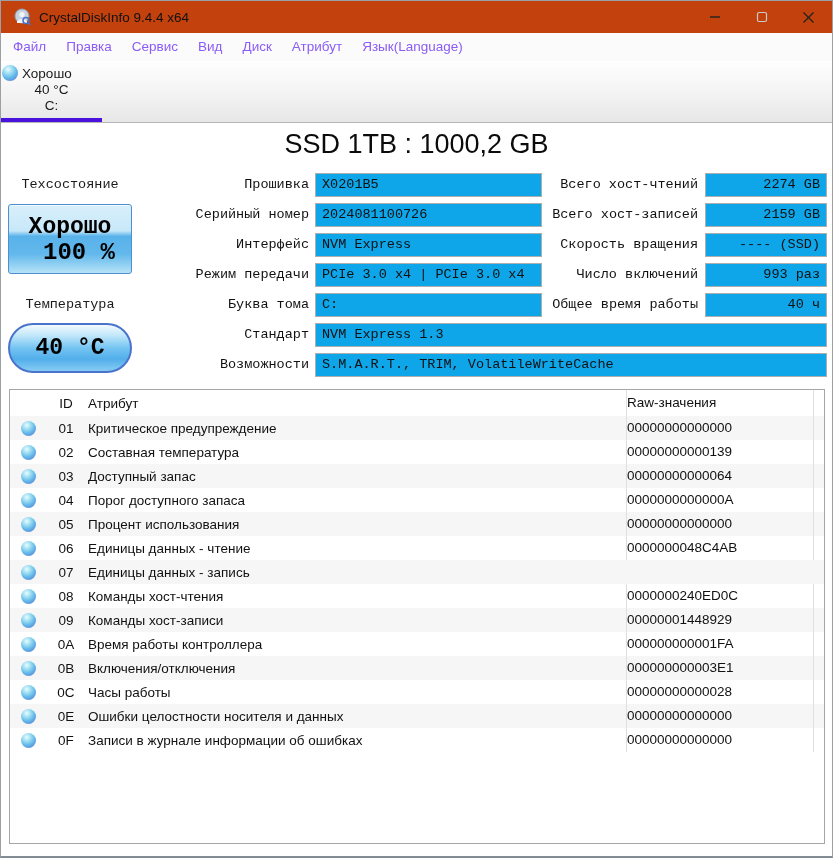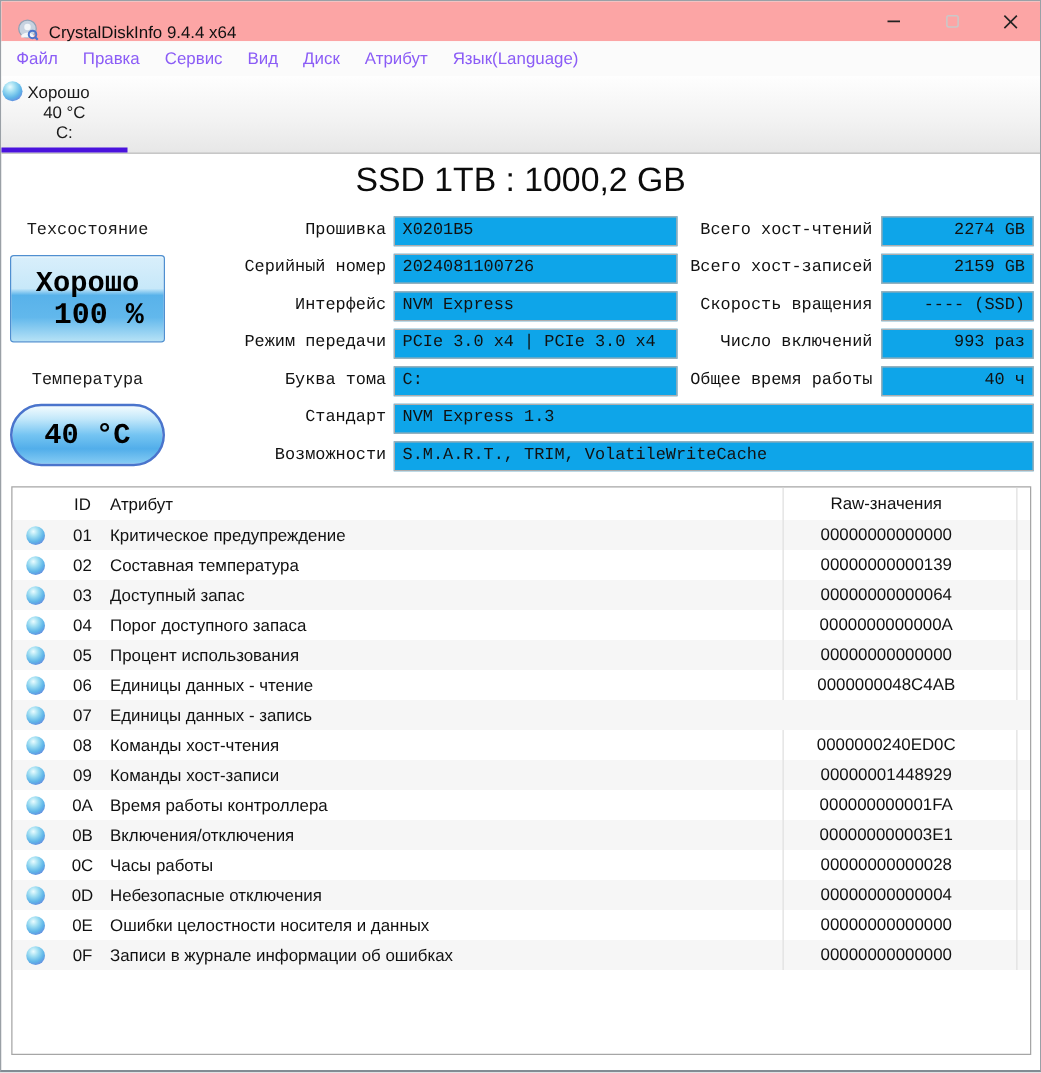--- a/index.html
+++ b/index.html
@@ -6,21 +6,21 @@
   html,body { background:#fff; }
   body { font-family:"Liberation Sans", sans-serif; color:#1a1a1a; }
   .window {
     position:relative; width:833px; height:858px; background:#fff;
     border:1px solid #9aa0a6; border-bottom:2px solid #828c94; overflow:hidden;
   }
 
   
   .titlebar {
     position:absolute; top:0; left:0; right:0; height:32px;
-    background:#fca5a5; display:flex; align-items:flex-end;
+    background:#c2410c; display:flex; align-items:center;
   }
   .app-icon { margin-left:12px; width:18px; height:18px; display:inline-block; }
   .title-text { margin-left:8px; font-size:13.5px; color:#111; }
   .win-controls { margin-left:auto; display:flex; height:100%; }
   .win-btn { width:47px; height:100%; display:flex; align-items:center; justify-content:center; }
 
   
   .menubar {
     position:absolute; top:32px; left:0; right:0; height:28px;
     background:#fbfbfb; display:flex; align-items:center; padding-left:2px;
@@ -99,21 +99,21 @@
   .smart-row { height:24px; font-size:13.5px; color:#111; }
   .smart-rows > .smart-row:nth-child(odd) { background:#f6f6f6; }
   .cell-orb { display:flex; justify-content:center; }
   .row-orb {
     width:15px; height:15px; border-radius:50%;
     background:radial-gradient(circle at 38% 28%, #eafcff 0%, #9fdef2 28%, #5fb6e8 58%, #6a68d8 100%);
   }
   .cell-id { text-align:center; }
   .cell-attr { padding-left:2px; white-space:nowrap; overflow:hidden; }
   .cell-raw {
-    text-align:center; padding-right:22px; height:100%; line-height:24px;
+    text-align:left; padding-right:22px; height:100%; line-height:24px;
     border-left:1px solid #e0e0e0; border-right:1px solid #e0e0e0; white-space:nowrap;
   }
   .smart-header .cell-raw { line-height:26px; }
 </style>
 </head>
 <body>
 
 <div class="window">
 
   <div class="titlebar">
@@ -383,29 +383,20 @@
         <div class="smart-grid-row smart-row">
           <div class="cell-orb">
             <span class="row-orb"></span>
           </div>
           <div class="cell-id">0C</div>
           <div class="cell-attr">Часы работы</div>
           <div class="cell-raw">00000000000028</div>
           <div></div>
         </div>
 
-        <div class="smart-grid-row smart-row">
-          <div class="cell-orb">
-            <span class="row-orb"></span>
-          </div>
-          <div class="cell-id">0D</div>
-          <div class="cell-attr">Небезопасные отключения</div>
-          <div class="cell-raw">00000000000004</div>
-          <div></div>
-        </div>
 
         <div class="smart-grid-row smart-row">
           <div class="cell-orb">
             <span class="row-orb"></span>
           </div>
           <div class="cell-id">0E</div>
           <div class="cell-attr">Ошибки целостности носителя и данных</div>
           <div class="cell-raw">00000000000000</div>
           <div></div>
         </div>

